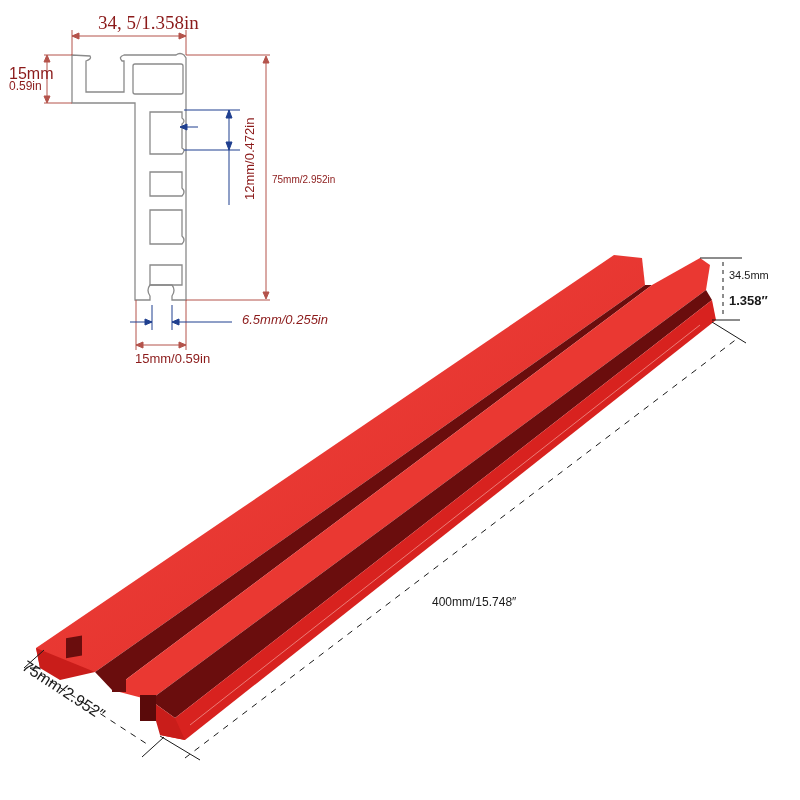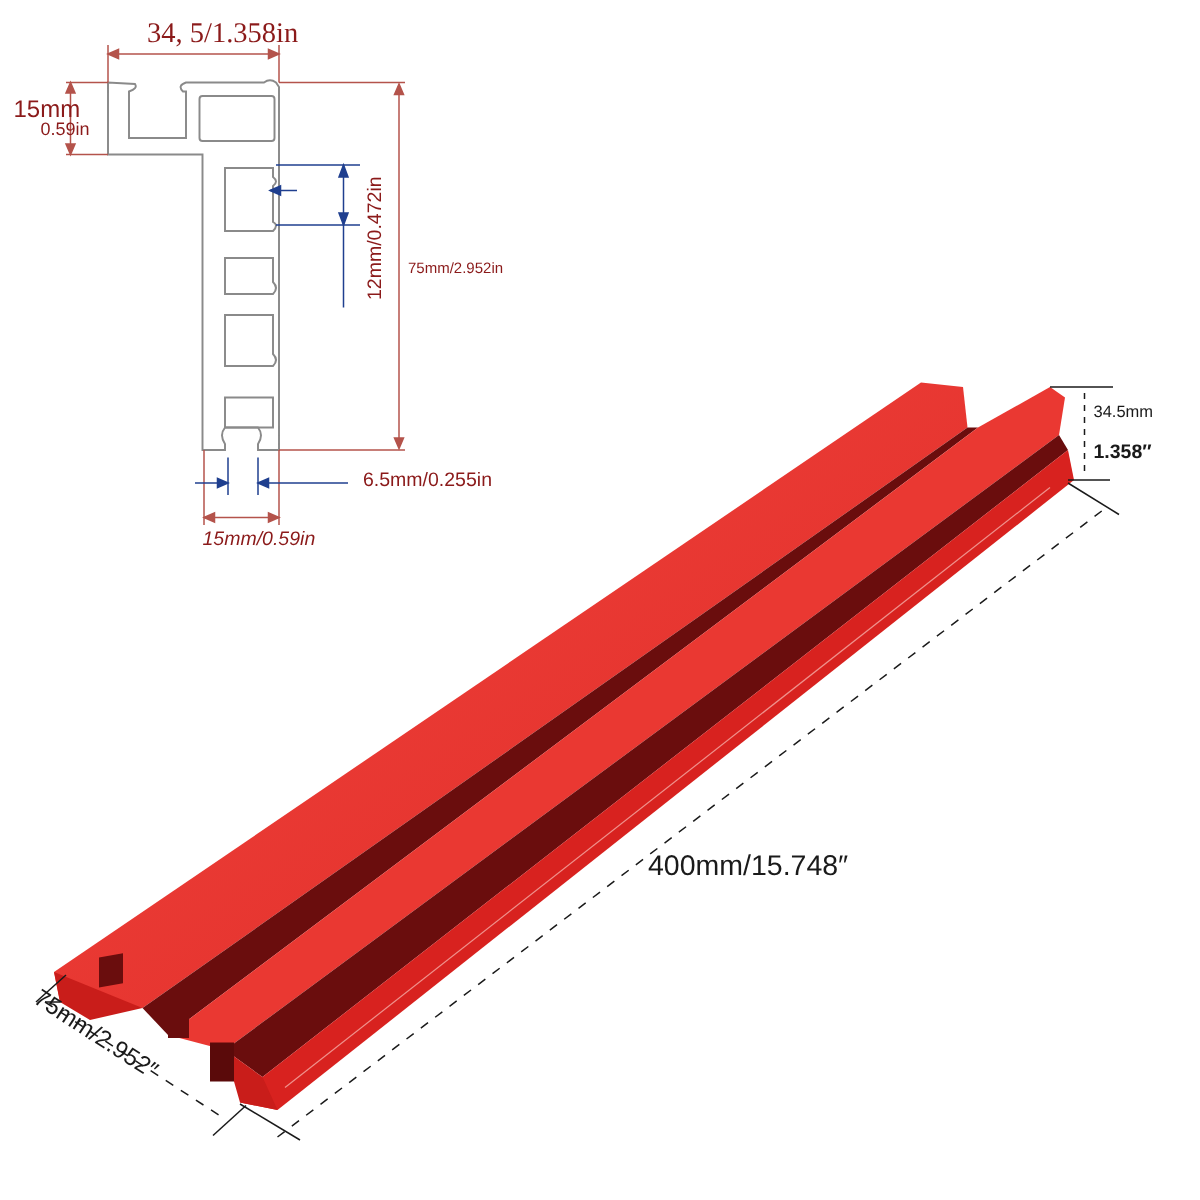--- a/index.html
+++ b/index.html
@@ -103,23 +103,23 @@
       <line x1="185" y1="758" x2="738" y2="338" stroke-dasharray="6,6"></line>
       <line x1="40" y1="668" x2="30" y2="668"></line>
       <line x1="44" y1="650" x2="24" y2="668"></line>
       <line x1="30" y1="668" x2="150" y2="746" stroke-dasharray="6,6"></line>
       <line x1="164" y1="737" x2="142" y2="757"></line>
     </g>
   </svg>
 
   <span class="lbl red-lbl serif" style="left:98px;top:13px;font-size:19px;">34, 5/1.358in</span>
   <span class="lbl red-lbl" style="left:9px;top:66px;font-size:16px;">15mm</span>
-  <span class="lbl red-lbl" style="left:27px;top:80px;font-size:12px;">0.59in</span>
+  <span class="lbl red-lbl" style="left:9px;top:80px;font-size:12px;">0.59in</span>
   <span class="lbl red-lbl rot-90" style="left:243px;top:200px;font-size:13px;">12mm/0.472in</span>
   <span class="lbl red-lbl" style="left:272px;top:175px;font-size:10px;">75mm/2.952in</span>
-  <span class="lbl red-lbl" style="left:242px;top:313px;font-size:13px;">6.5mm/0.255in</span>
-  <span class="lbl red-lbl" style="left:135px;top:352px;font-size:13px;font-style:italic;">15mm/0.59in</span>
+  <span class="lbl red-lbl" style="left:242px;top:313px;font-size:13px;font-style:italic;">6.5mm/0.255in</span>
+  <span class="lbl red-lbl" style="left:135px;top:352px;font-size:13px;">15mm/0.59in</span>
 
   <span class="lbl blk-lbl" style="left:729px;top:270px;font-size:11px;">34.5mm</span>
   <span class="lbl blk-lbl" style="left:729px;top:294px;font-size:13px;font-weight:bold;">1.358″</span>
-  <span class="lbl blk-lbl" style="left:432px;top:568px;font-size:19px;text-align:center;">400mm/15.748″</span>
+  <span class="lbl blk-lbl" style="left:432px;top:596px;font-size:12px;text-align:center;">400mm/15.748″</span>
   <span class="lbl blk-lbl" style="left:28px;top:658px;font-size:16px;transform:rotate(33deg);transform-origin:left top;">75mm/2.952″</span>
 </div>
 
 </body></html>

